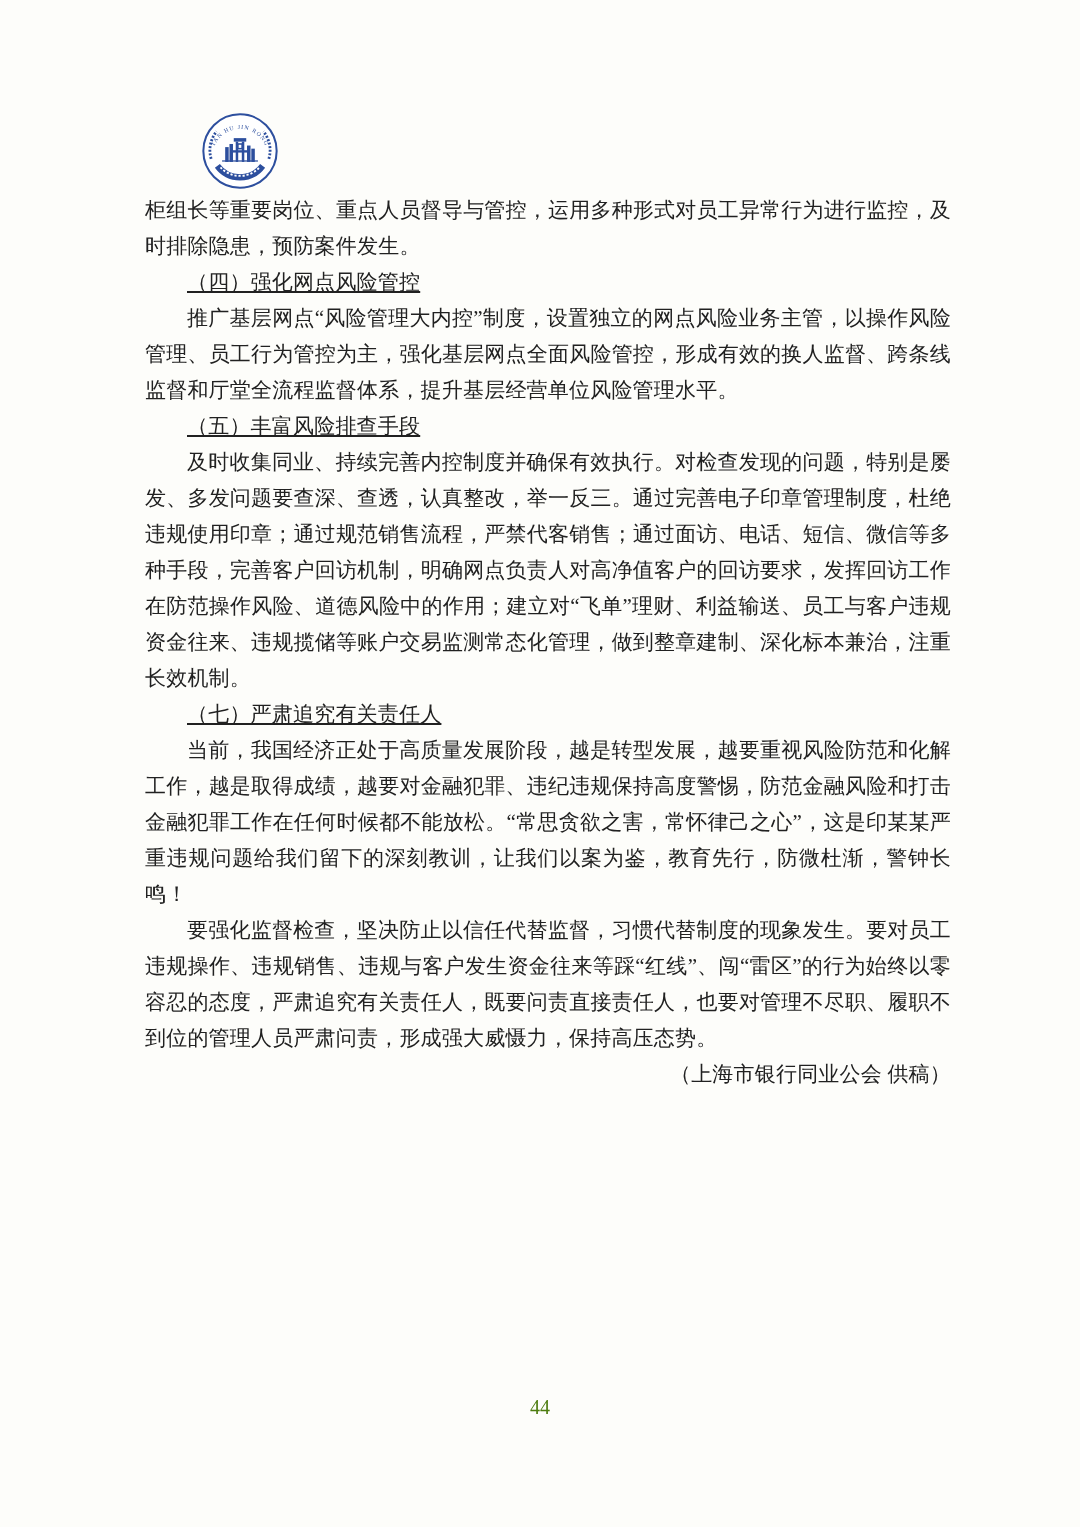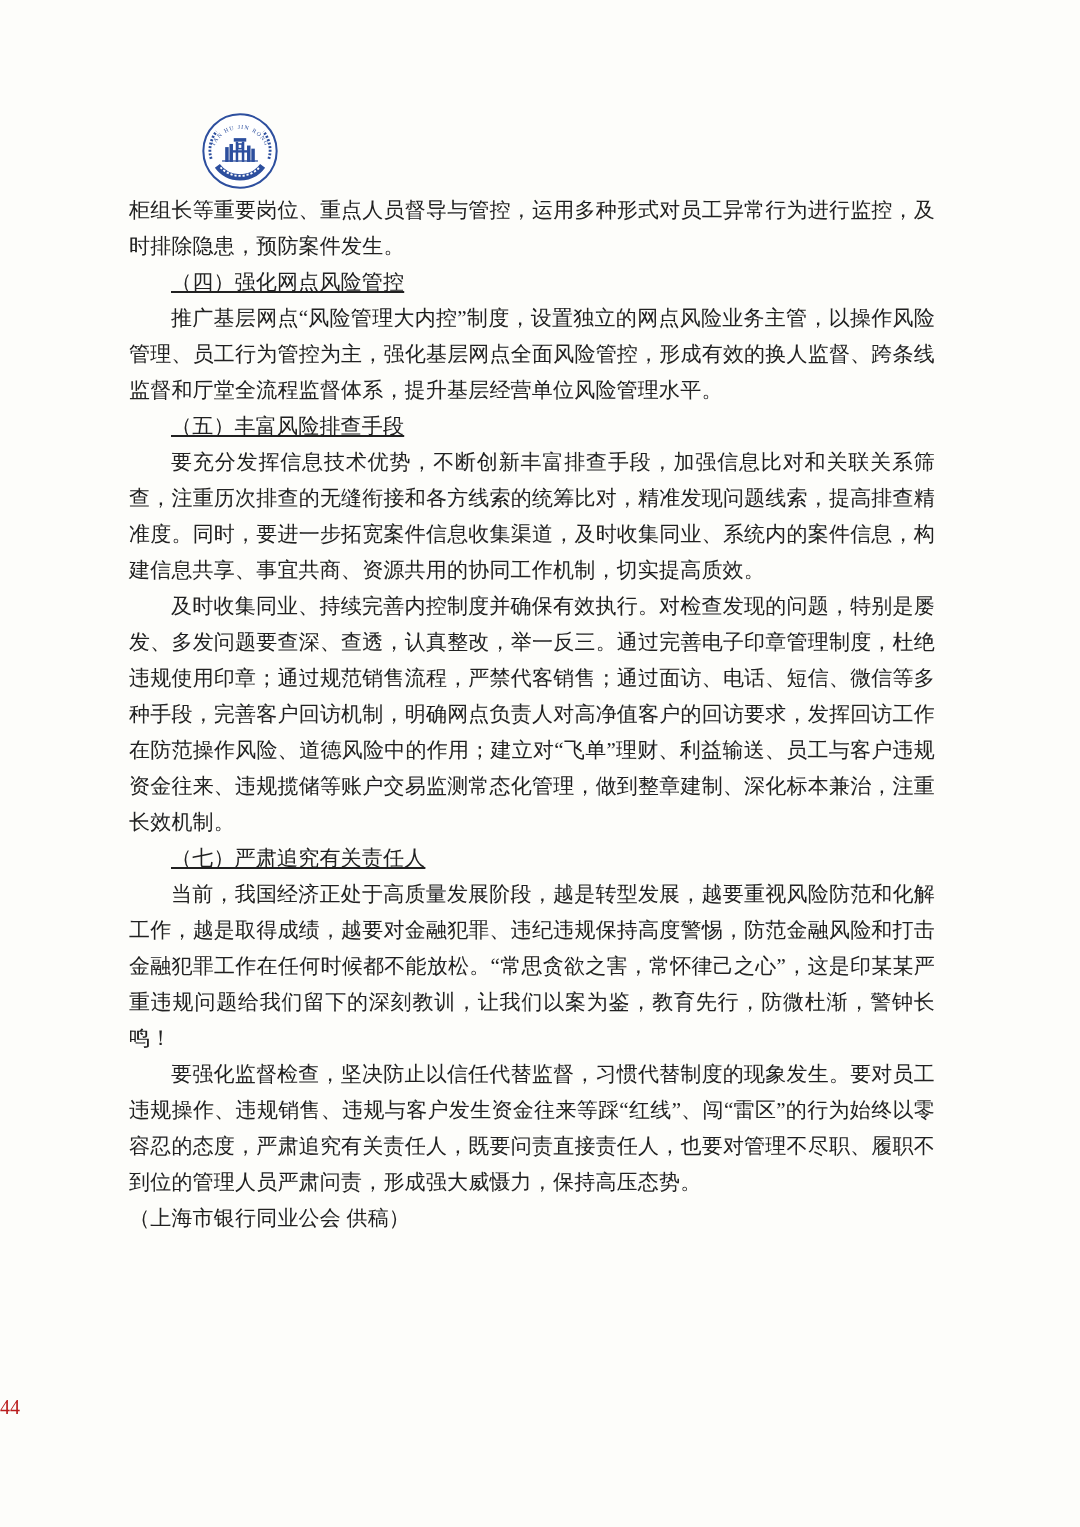--- a/index.html
+++ b/index.html
@@ -21,42 +21,44 @@
   .logo {
     position: absolute;
     left: 201px;
     top: 111px;
     width: 78px;
     height: 80px;
   }
   .content {
     position: absolute;
     top: 192px;
-    left: 129px;
+    left: 145px;
     width: 806px;
     font-size: 21px;
     line-height: 36px;
     text-align: justify;
     letter-spacing: 0.2px;
   }
   .content p { margin: 0; padding: 0; }
   .indent { text-indent: 2em; }
   .heading { text-indent: 2em; text-decoration: underline; }
   .attribution {
+    text-align: right;
     padding-right: 6px;
     text-indent: 0;
   }
   .page-number {
     position: absolute;
     top: 1394px;
     left: 0;
     width: 100%;
+    text-align: center;
     font-size: 20px;
     line-height: 26px;
-    color: #b91c1c;
+    color: #4d7c0f;
   }
 </style>
 </head>
 <body>
 
 <div class="page">
 
   <div class="logo">
     <svg viewBox="0 0 100 100" width="78" height="80">
 
@@ -91,21 +93,20 @@
     </svg>
   </div>
 
   <div class="content">
     <p>柜组长等重要岗位、重点人员督导与管控，运用多种形式对员工异常行为进行监控，及时排除隐患，预防案件发生。</p>
 
     <p class="heading">（四）强化网点风险管控</p>
     <p class="indent">推广基层网点“风险管理大内控”制度，设置独立的网点风险业务主管，以操作风险管理、员工行为管控为主，强化基层网点全面风险管控，形成有效的换人监督、跨条线监督和厅堂全流程监督体系，提升基层经营单位风险管理水平。</p>
 
     <p class="heading">（五）丰富风险排查手段</p>
-    <p class="indent">要充分发挥信息技术优势，不断创新丰富排查手段，加强信息比对和关联关系筛查，注重历次排查的无缝衔接和各方线索的统筹比对，精准发现问题线索，提高排查精准度。同时，要进一步拓宽案件信息收集渠道，及时收集同业、系统内的案件信息，构建信息共享、事宜共商、资源共用的协同工作机制，切实提高质效。</p>
 
     <p class="indent">及时收集同业、持续完善内控制度并确保有效执行。对检查发现的问题，特别是屡发、多发问题要查深、查透，认真整改，举一反三。通过完善电子印章管理制度，杜绝违规使用印章；通过规范销售流程，严禁代客销售；通过面访、电话、短信、微信等多种手段，完善客户回访机制，明确网点负责人对高净值客户的回访要求，发挥回访工作在防范操作风险、道德风险中的作用；建立对“飞单”理财、利益输送、员工与客户违规资金往来、违规揽储等账户交易监测常态化管理，做到整章建制、深化标本兼治，注重长效机制。</p>
 
     <p class="heading">（七）严肃追究有关责任人</p>
     <p class="indent">当前，我国经济正处于高质量发展阶段，越是转型发展，越要重视风险防范和化解工作，越是取得成绩，越要对金融犯罪、违纪违规保持高度警惕，防范金融风险和打击金融犯罪工作在任何时候都不能放松。“常思贪欲之害，常怀律己之心”，这是印某某严重违规问题给我们留下的深刻教训，让我们以案为鉴，教育先行，防微杜渐，警钟长鸣！</p>
 
     <p class="indent">要强化监督检查，坚决防止以信任代替监督，习惯代替制度的现象发生。要对员工违规操作、违规销售、违规与客户发生资金往来等踩“红线”、闯“雷区”的行为始终以零容忍的态度，严肃追究有关责任人，既要问责直接责任人，也要对管理不尽职、履职不到位的管理人员严肃问责，形成强大威慑力，保持高压态势。</p>
 
     <p class="attribution">（上海市银行同业公会 供稿）</p>
   </div>

